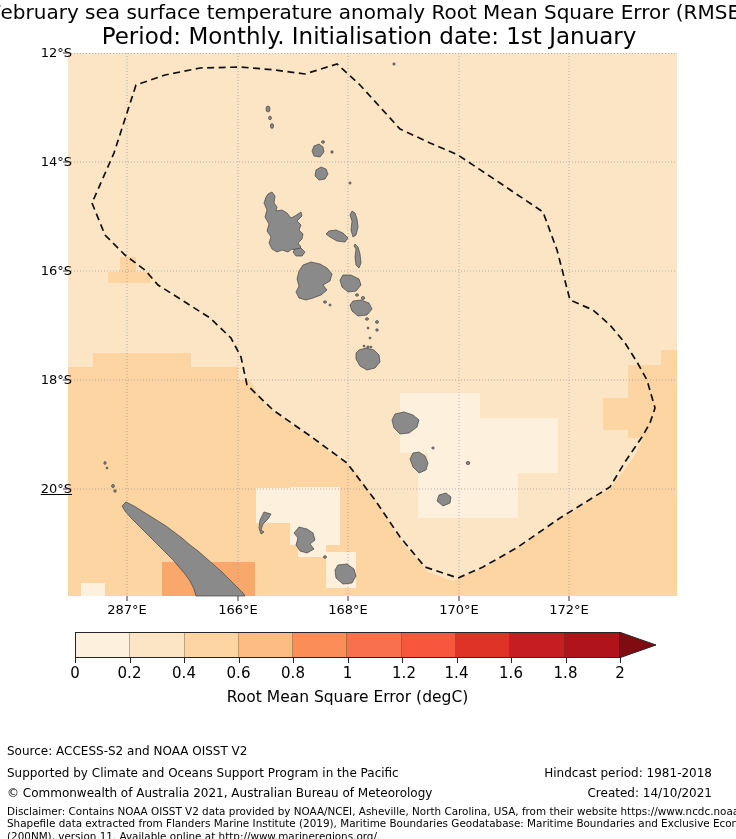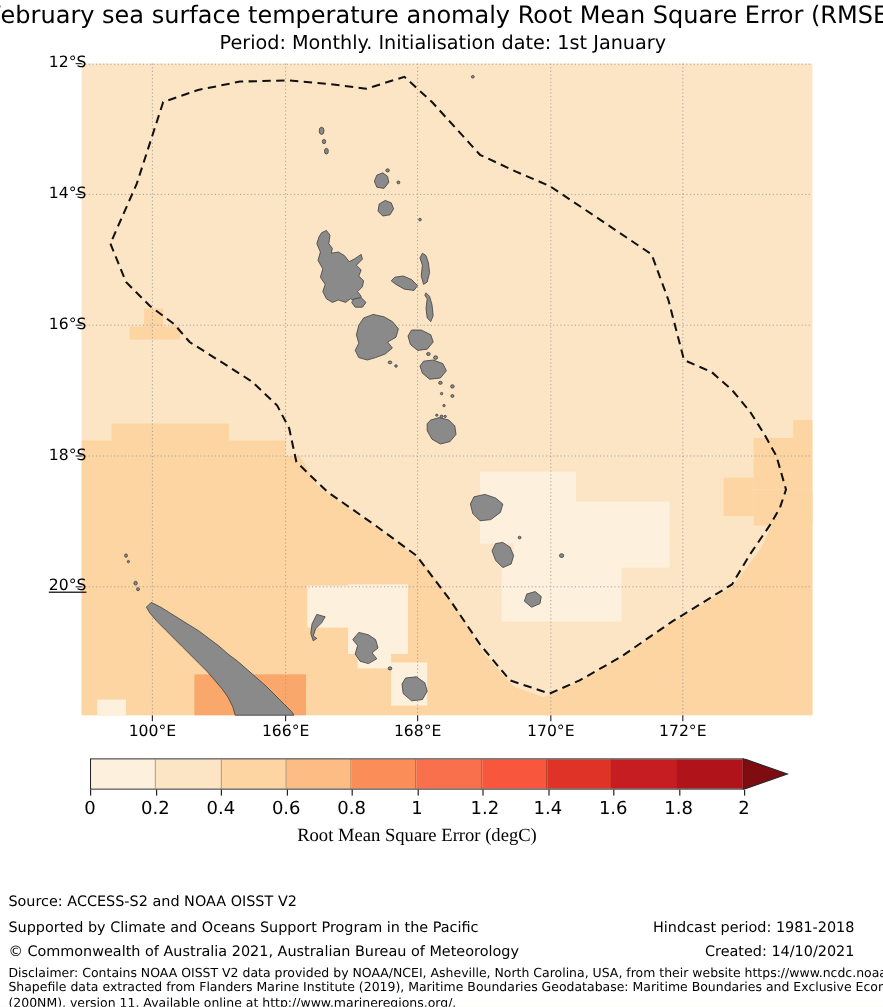--- a/index.html
+++ b/index.html
@@ -2,31 +2,31 @@
 <html><head>
 <meta charset="utf-8">
 <style>
   html,body{margin:0;padding:0;}
   body{
     width:736px;height:839px;position:relative;overflow:hidden;
     background:#ffffff;font-family:"DejaVu Sans","Liberation Sans",sans-serif;color:#000;
   }
   .abs{position:absolute;}
   .title1{top:1px;left:369px;transform:translateX(-50%);white-space:nowrap;font-size:20px;line-height:23px;}
-  .title2{top:26px;left:369px;transform:translateX(-50%);white-space:nowrap;font-size:16px;line-height:20px;}
+  .title2{top:26px;left:369px;transform:translateX(-50%);white-space:nowrap;font-size:23px;line-height:20px;}
   #map{left:68px;top:53px;width:609px;height:543px;}
   .lat-label{width:60px;text-align:right;font-size:13px;height:18px;line-height:18px;left:0;margin-left:12px;}
   .lon-label{width:60px;text-align:center;font-size:13px;top:602px;}
   #cbar-wrap{left:75px;top:632px;width:583px;height:60px;}
   #cbar{position:absolute;left:0;top:0;width:545px;height:26px;display:flex;border:1px solid #262626;box-sizing:border-box;}
   #cbar .seg{height:100%;border-right:1px solid rgba(70,35,10,.35);box-sizing:border-box;}
   #cbar .seg:last-child{border-right:none;}
   .cbar-tickmark{position:absolute;top:658px;width:1px;height:5px;background:#222;}
   .cbar-ticklabel{position:absolute;top:664px;transform:translateX(-50%);font-size:15px;white-space:nowrap;}
-  .cbar-label{left:75px;top:688px;width:545px;text-align:center;font-size:15.5px;font-family:Liberation Serif, serif;}
+  .cbar-label{left:75px;top:688px;width:545px;text-align:center;font-size:15.5px;}
   .foot{font-size:12px;white-space:nowrap;}
   .foot-left{left:7px;}
   .foot-right{right:24px;text-align:right;}
   .disclaimer{left:7px;font-size:10.4px;line-height:12.4px;white-space:nowrap;color:#000;}
 </style>
 </head>
 <body>
 
 <div class="abs title1">February sea surface temperature anomaly Root Mean Square Error (RMSE)</div>
 <div class="abs title2">Period: Monthly. Initialisation date: 1st January</div>
@@ -162,21 +162,21 @@
 </div>
 
 <div id="lat-labels">
     <div class="abs lat-label" style="top: 44px;">12°S</div>
     <div class="abs lat-label" style="top: 153px;">14°S</div>
     <div class="abs lat-label" style="top: 262px;">16°S</div>
     <div class="abs lat-label" style="top: 371px;">18°S</div>
     <div class="abs lat-label" style="top: 480px; text-decoration: underline;">20°S</div>
   </div>
 <div id="lon-labels">
-    <div class="abs lon-label" style="left: 97px;">100°E</div>
+    <div class="abs lon-label" style="left: 97px;">287°E</div>
     <div class="abs lon-label" style="left: 208px;">166°E</div>
     <div class="abs lon-label" style="left: 318px;">168°E</div>
     <div class="abs lon-label" style="left: 429px;">170°E</div>
     <div class="abs lon-label" style="left: 539px;">172°E</div>
   </div>
 
 <div class="abs" id="cbar-wrap">
   <div id="cbar">
       <div class="seg" style="width: 54.5px; background: rgb(253, 240, 220);"></div>
       <div class="seg" style="width: 54.5px; background: rgb(252, 229, 197);"></div>

